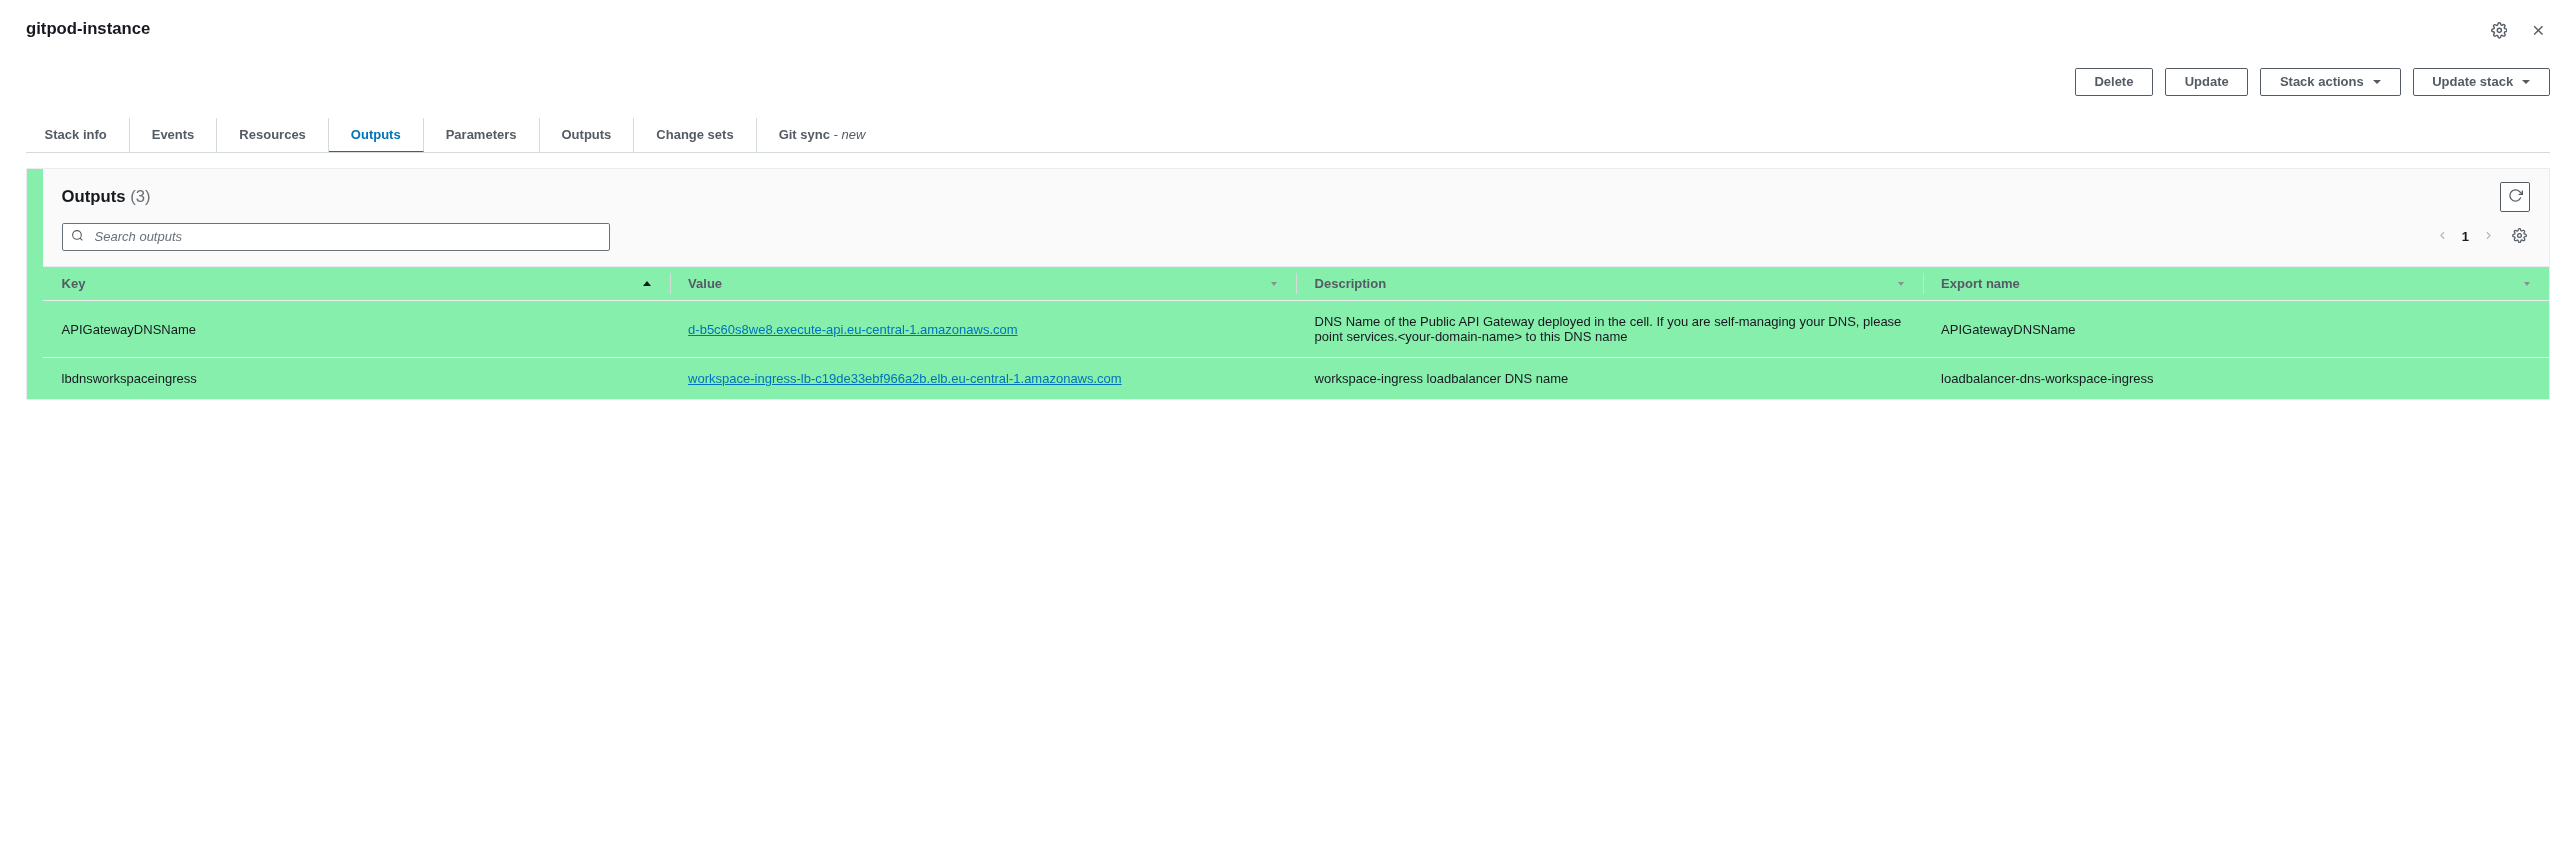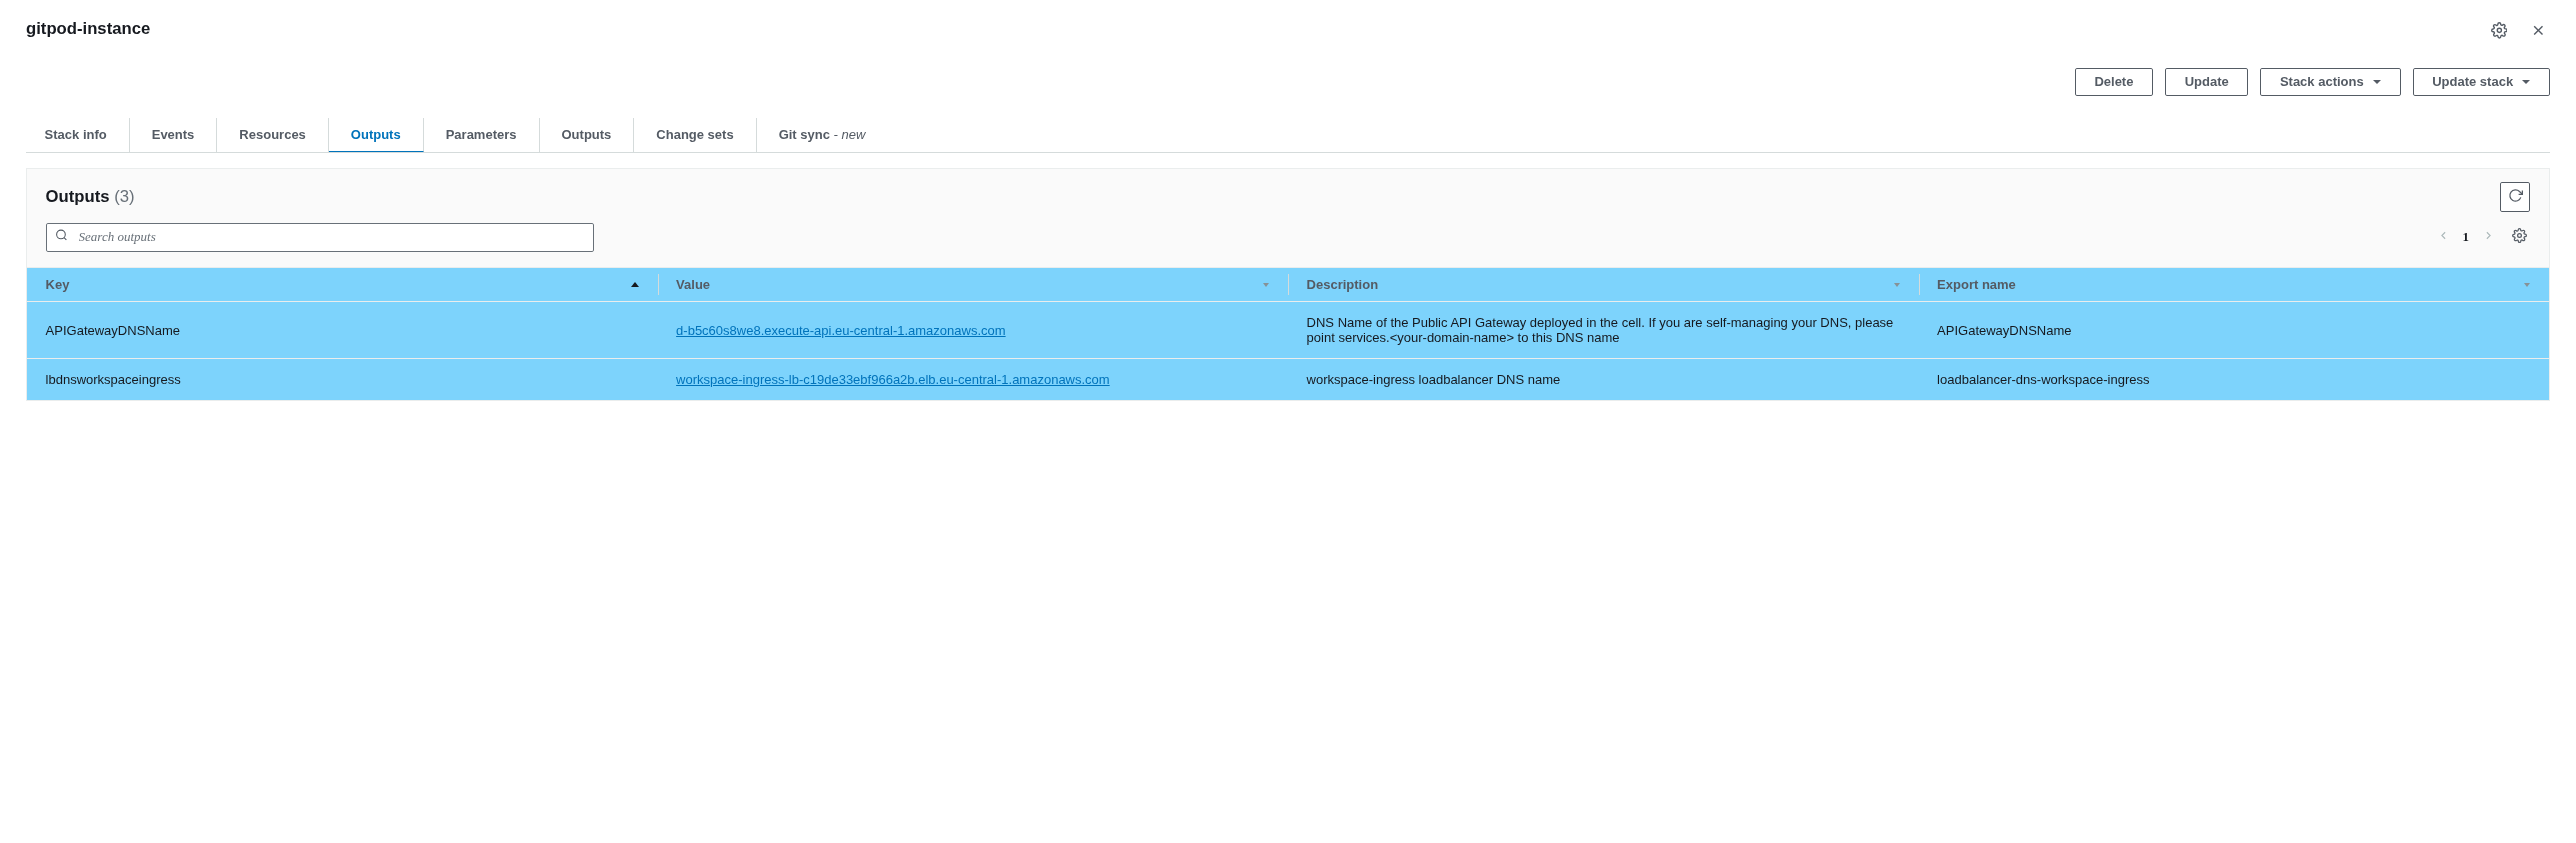--- a/index.html
+++ b/index.html
@@ -83,21 +83,22 @@
     .tab:first-child { padding-left: 18.6px; }
     .tab.active {
       color: #0073bb;
       border-bottom: 1.9px solid #0073bb;
       margin-bottom: -0.9px;
     }
     .tab-suffix { font-style: italic; font-weight: 400; }
     .panel {
       border: 0.9px solid #eaeded;
       margin-top: 15px;
-      background: #7dd3fc;
+      background: #86efac;
+      padding-left: 16px;
     }
     .panel-top {
       background: #fafafa;
       padding: 13px 18.6px 15px 18.6px;
       border-bottom: 0.9px solid #eaeded;
     }
     .panel-title-row {
       display: flex;
       justify-content: space-between;
       align-items: center;
@@ -120,21 +121,20 @@
       justify-content: center;
       cursor: pointer;
       color: #545b64;
     }
     .search-pagination-row {
       display: flex;
       justify-content: space-between;
       align-items: center;
       margin-top: 11px;
       gap: 11px;
-      font-family: Liberation Serif, serif;
     }
     .search-wrap {
       position: relative;
       width: 548px;
     }
     .search-input {
       width: 100%;
       padding: 5.6px 9.3px 5.6px 32px;
       border: 0.9px solid #687078;
       border-radius: 1.9px;

